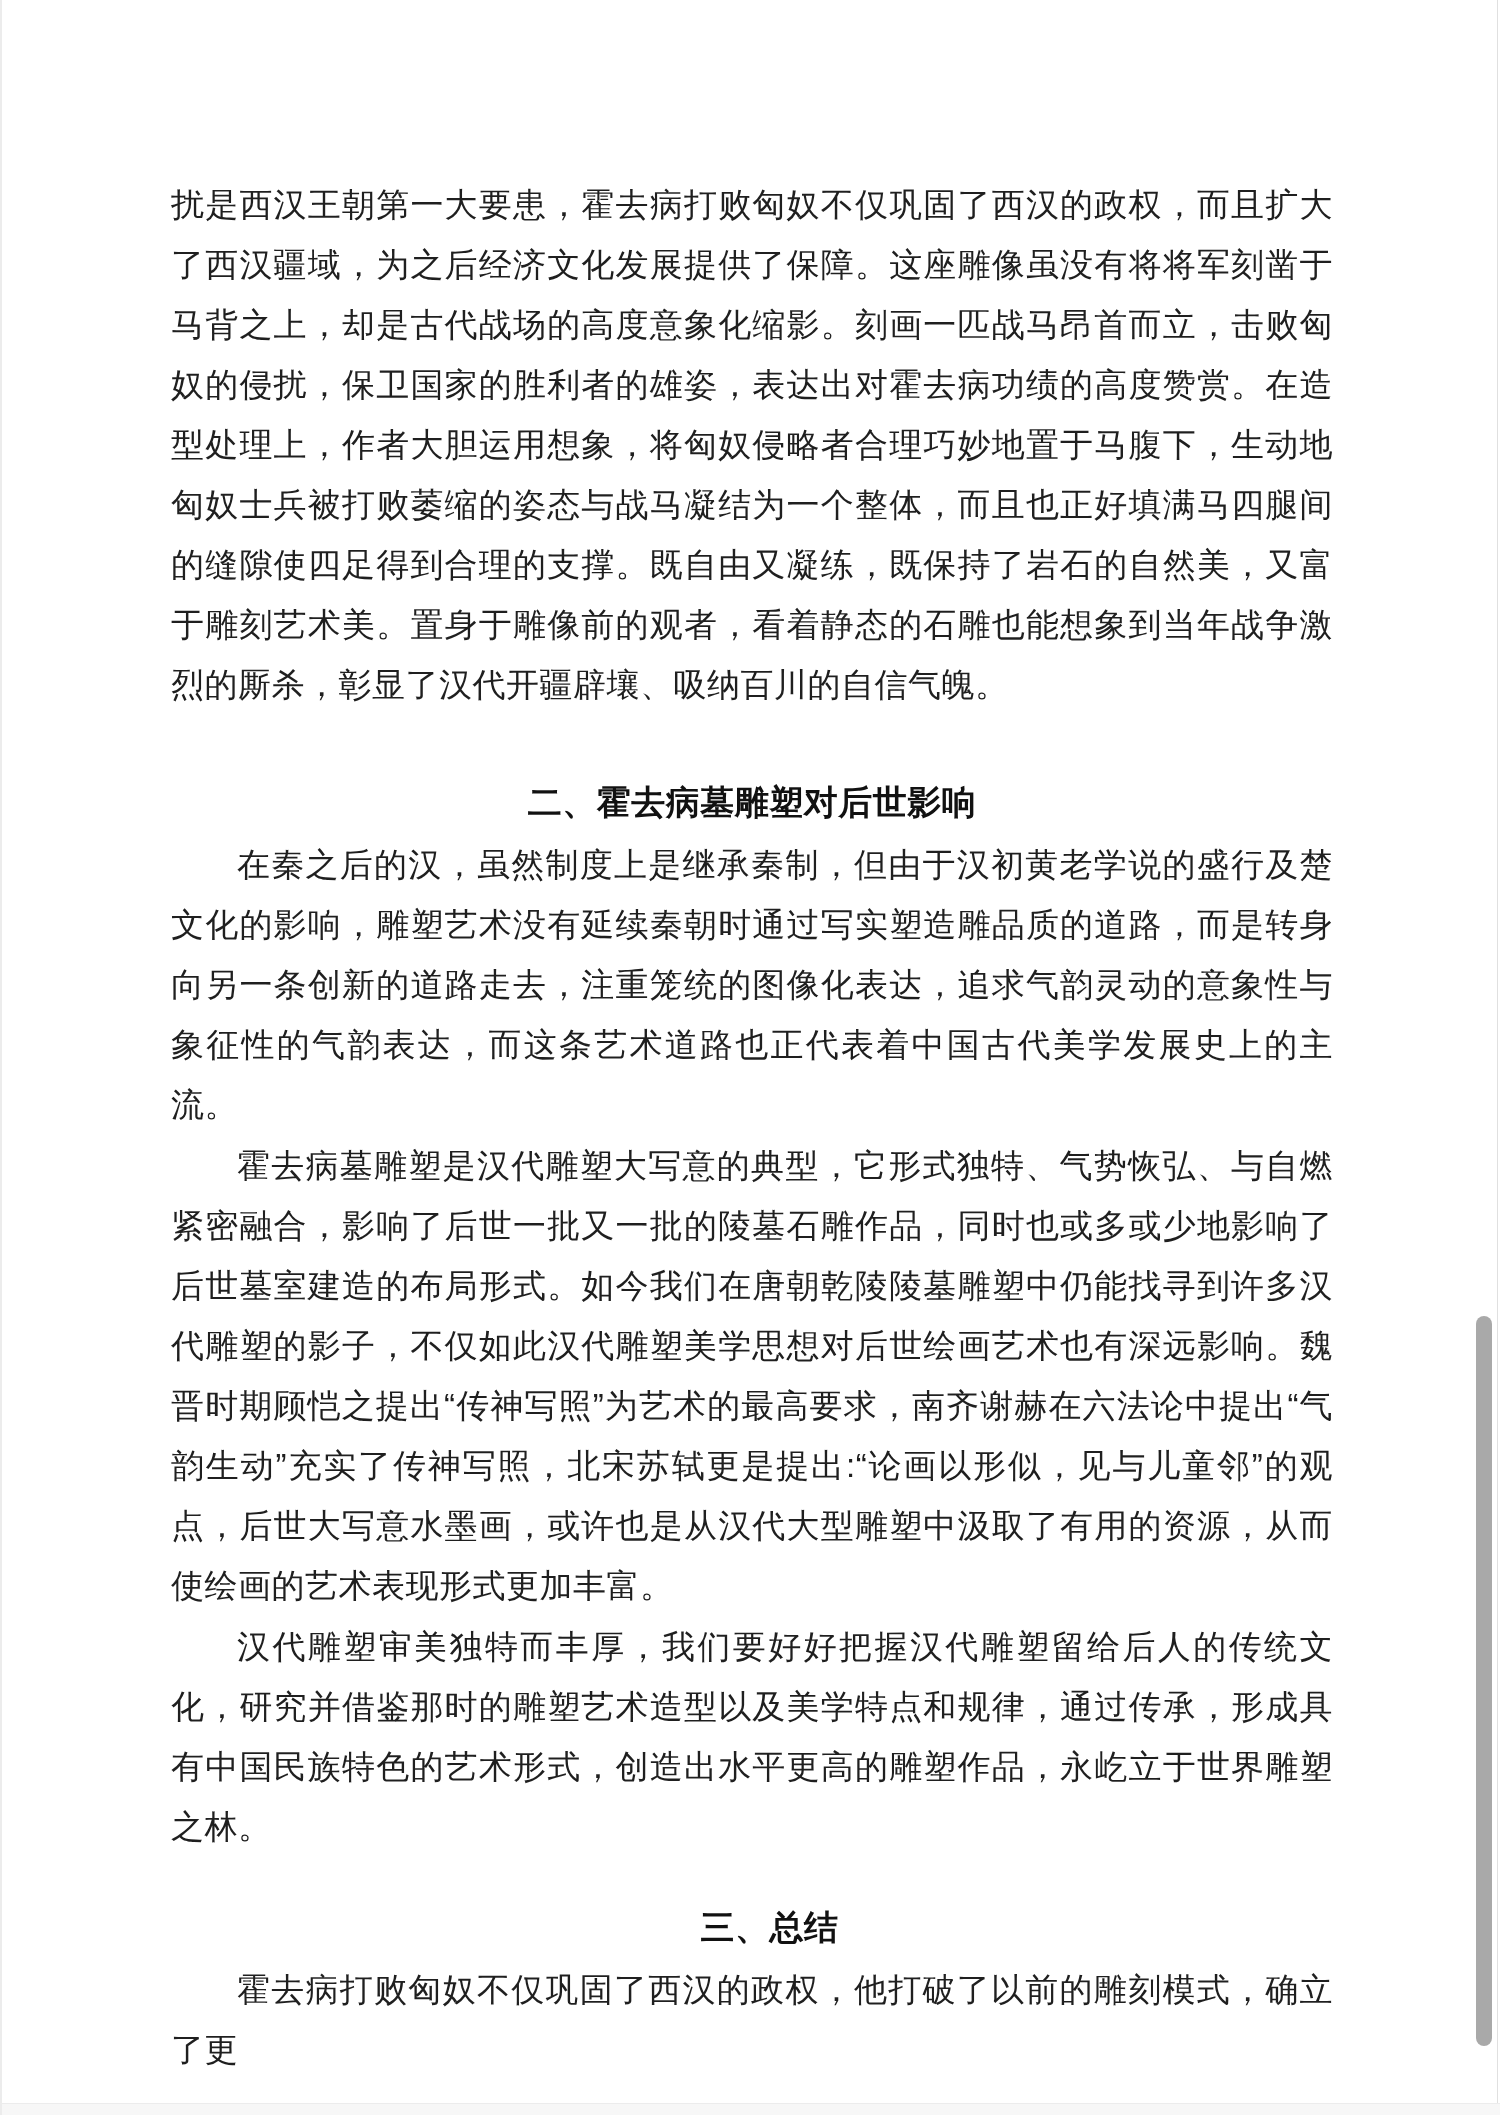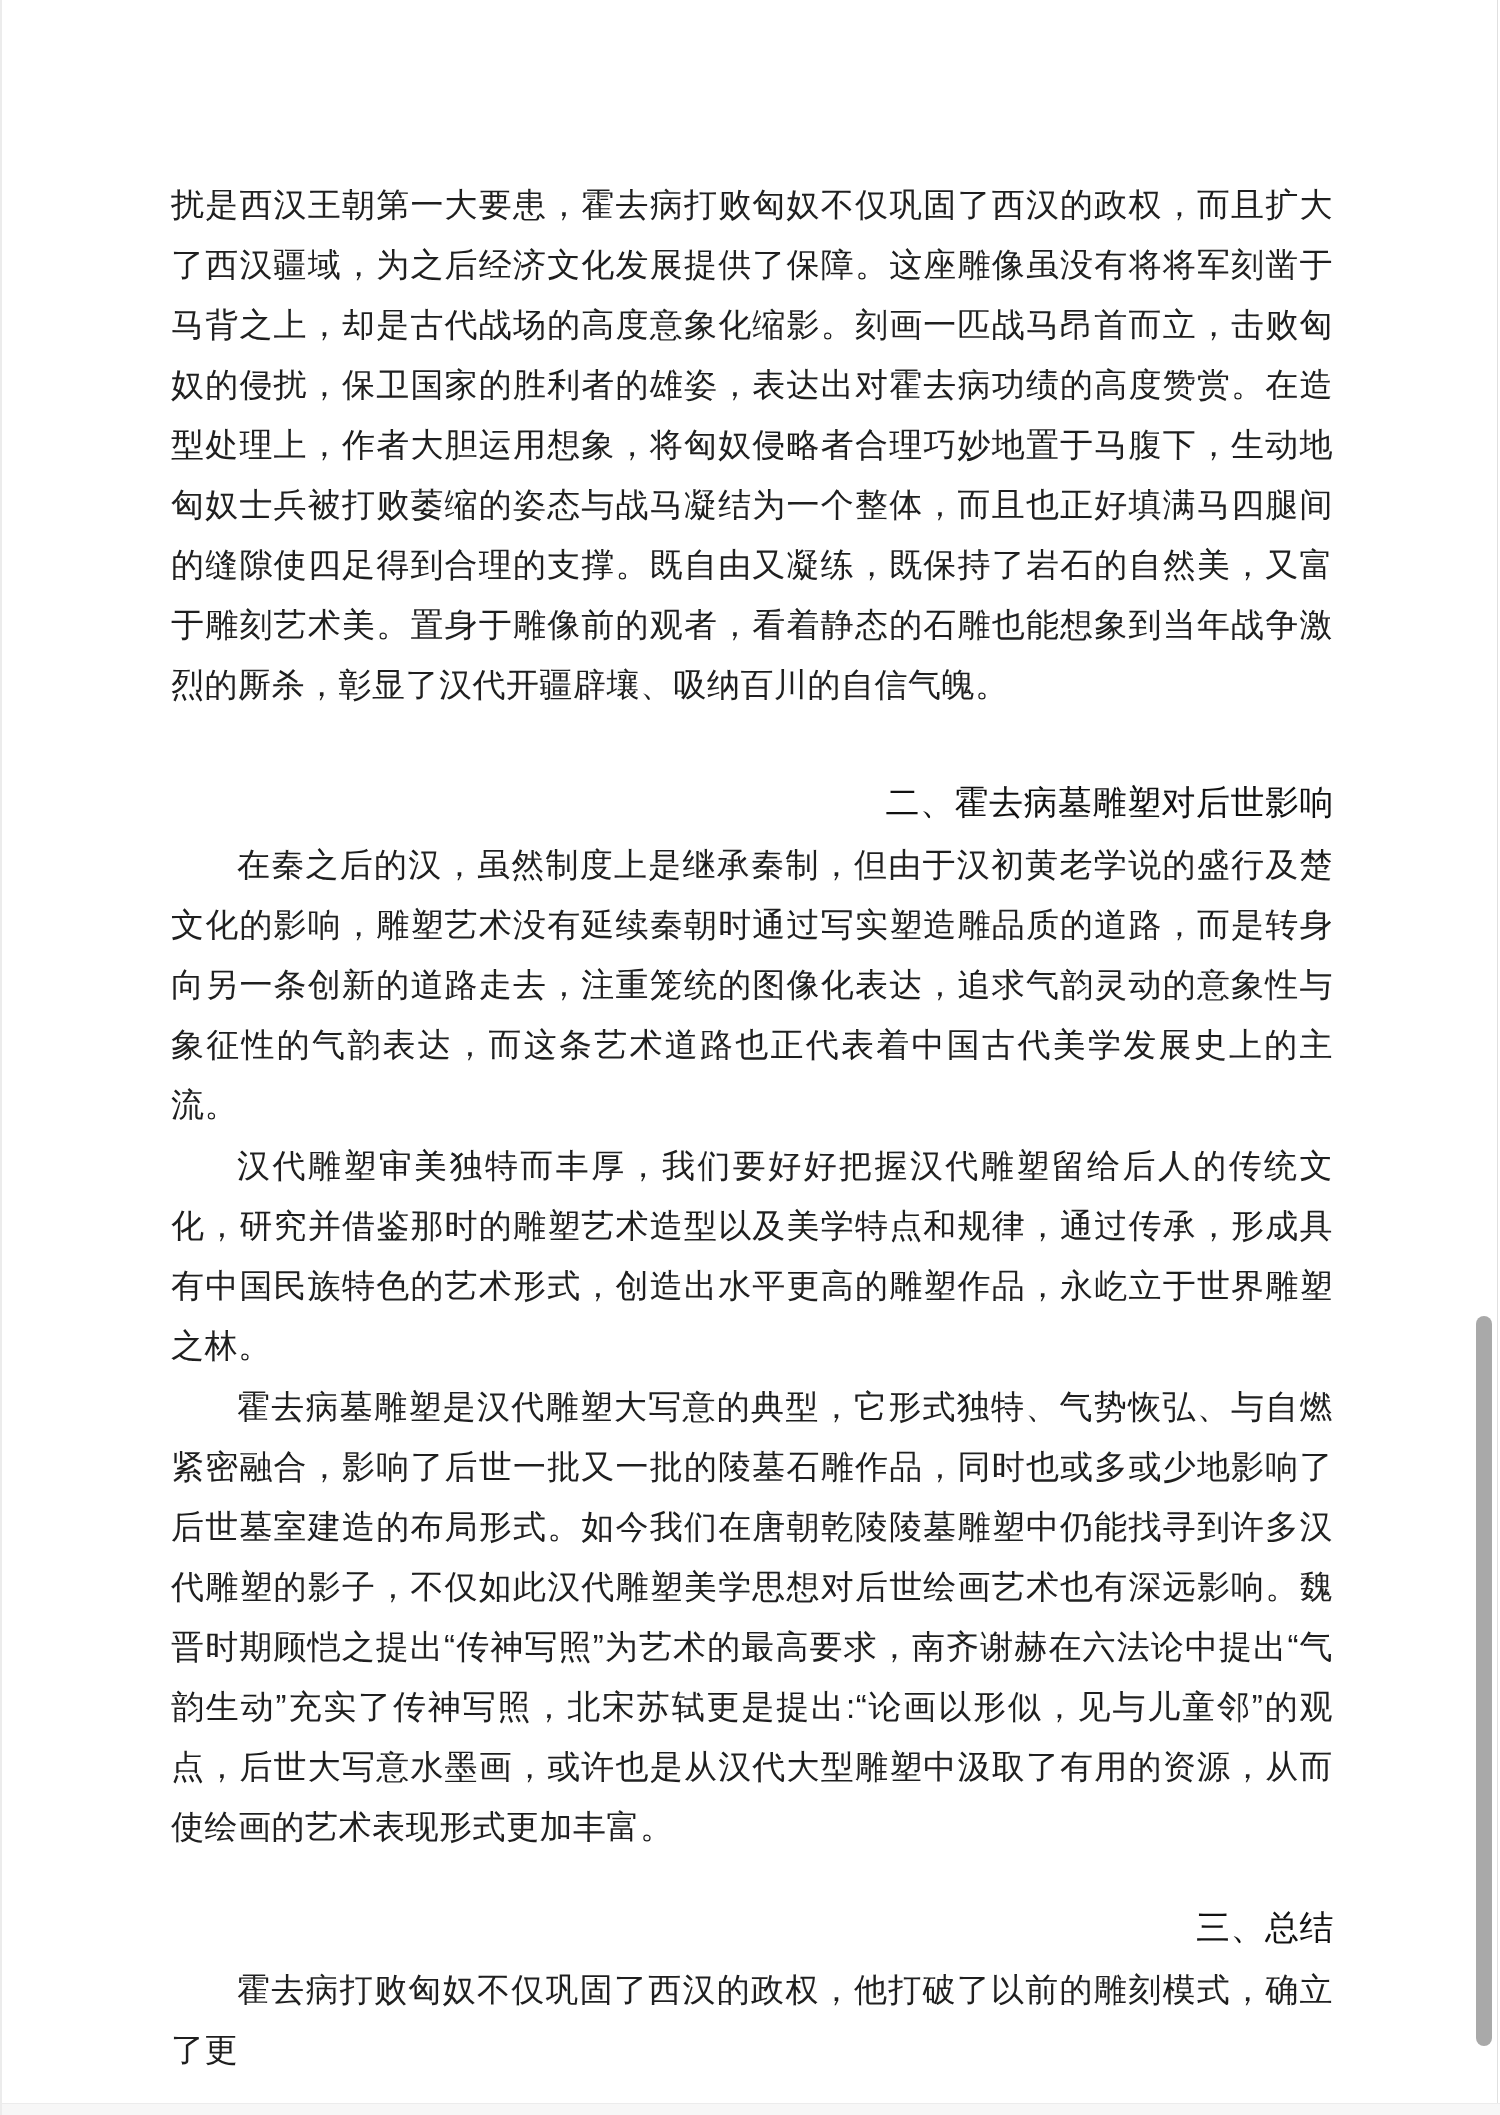--- a/index.html
+++ b/index.html
@@ -34,24 +34,24 @@
   }
   .doc p {
     margin: 1px;
   }
   .doc p.indent {
     text-indent: 2em;
   }
   .doc h2 {
     margin: 57px 0 3px 0;
     font-size: 34px;
-    font-weight: 400;
+    font-weight: 700;
     line-height: 60px;
     color: #111111;
-    text-align: right;
+    text-align: center;
   }
   .doc h2.second {
     margin-top: 40px;
     margin-left: 35px;
   }
   .scrollbar-thumb {
     position: absolute;
     left: 1474px;
     top: 1316px;
     width: 16px;
@@ -78,22 +78,22 @@
   }
 </style>
 </head>
 <body>
 
 <div class="page">
   <div class="doc">
     <p class="para">扰是西汉王朝第一大要患，霍去病打败匈奴不仅巩固了西汉的政权，而且扩大了西汉疆域，为之后经济文化发展提供了保障。这座雕像虽没有将将军刻凿于马背之上，却是古代战场的高度意象化缩影。刻画一匹战马昂首而立，击败匈奴的侵扰，保卫国家的胜利者的雄姿，表达出对霍去病功绩的高度赞赏。在造型处理上，作者大胆运用想象，将匈奴侵略者合理巧妙地置于马腹下，生动地匈奴士兵被打败萎缩的姿态与战马凝结为一个整体，而且也正好填满马四腿间的缝隙使四足得到合理的支撑。既自由又凝练，既保持了岩石的自然美，又富于雕刻艺术美。置身于雕像前的观者，看着静态的石雕也能想象到当年战争激烈的厮杀，彰显了汉代开疆辟壤、吸纳百川的自信气魄。</p>
     <h2>二、霍去病墓雕塑对后世影响</h2>
     <p class="para indent">在秦之后的汉，虽然制度上是继承秦制，但由于汉初黄老学说的盛行及楚文化的影响，雕塑艺术没有延续秦朝时通过写实塑造雕品质的道路，而是转身向另一条创新的道路走去，注重笼统的图像化表达，追求气韵灵动的意象性与象征性的气韵表达，而这条艺术道路也正代表着中国古代美学发展史上的主流。</p>
+    <p class="para indent">霍去病墓雕塑是汉代雕塑大写意的典型，它形式独特、气势恢弘、与自燃紧密融合，影响了后世一批又一批的陵墓石雕作品，同时也或多或少地影响了后世墓室建造的布局形式。如今我们在唐朝乾陵陵墓雕塑中仍能找寻到许多汉代雕塑的影子，不仅如此汉代雕塑美学思想对后世绘画艺术也有深远影响。魏晋时期顾恺之提出“传神写照”为艺术的最高要求，南齐谢赫在六法论中提出“气韵生动”充实了传神写照，北宋苏轼更是提出:“论画以形似，见与儿童邻”的观点，后世大写意水墨画，或许也是从汉代大型雕塑中汲取了有用的资源，从而使绘画的艺术表现形式更加丰富。</p>
     <p class="para indent">汉代雕塑审美独特而丰厚，我们要好好把握汉代雕塑留给后人的传统文化，研究并借鉴那时的雕塑艺术造型以及美学特点和规律，通过传承，形成具有中国民族特色的艺术形式，创造出水平更高的雕塑作品，永屹立于世界雕塑之林。</p>
-    <p class="para indent">霍去病墓雕塑是汉代雕塑大写意的典型，它形式独特、气势恢弘、与自燃紧密融合，影响了后世一批又一批的陵墓石雕作品，同时也或多或少地影响了后世墓室建造的布局形式。如今我们在唐朝乾陵陵墓雕塑中仍能找寻到许多汉代雕塑的影子，不仅如此汉代雕塑美学思想对后世绘画艺术也有深远影响。魏晋时期顾恺之提出“传神写照”为艺术的最高要求，南齐谢赫在六法论中提出“气韵生动”充实了传神写照，北宋苏轼更是提出:“论画以形似，见与儿童邻”的观点，后世大写意水墨画，或许也是从汉代大型雕塑中汲取了有用的资源，从而使绘画的艺术表现形式更加丰富。</p>
     <h2 class="second">三、总结</h2>
     <p class="para indent">霍去病打败匈奴不仅巩固了西汉的政权，他打破了以前的雕刻模式，确立了更</p>
   </div>
 
   <div class="scrollbar-thumb"></div>
   <div class="right-edge"></div>
   <div class="bottom-strip"></div>
 </div>
 
 </body></html>

